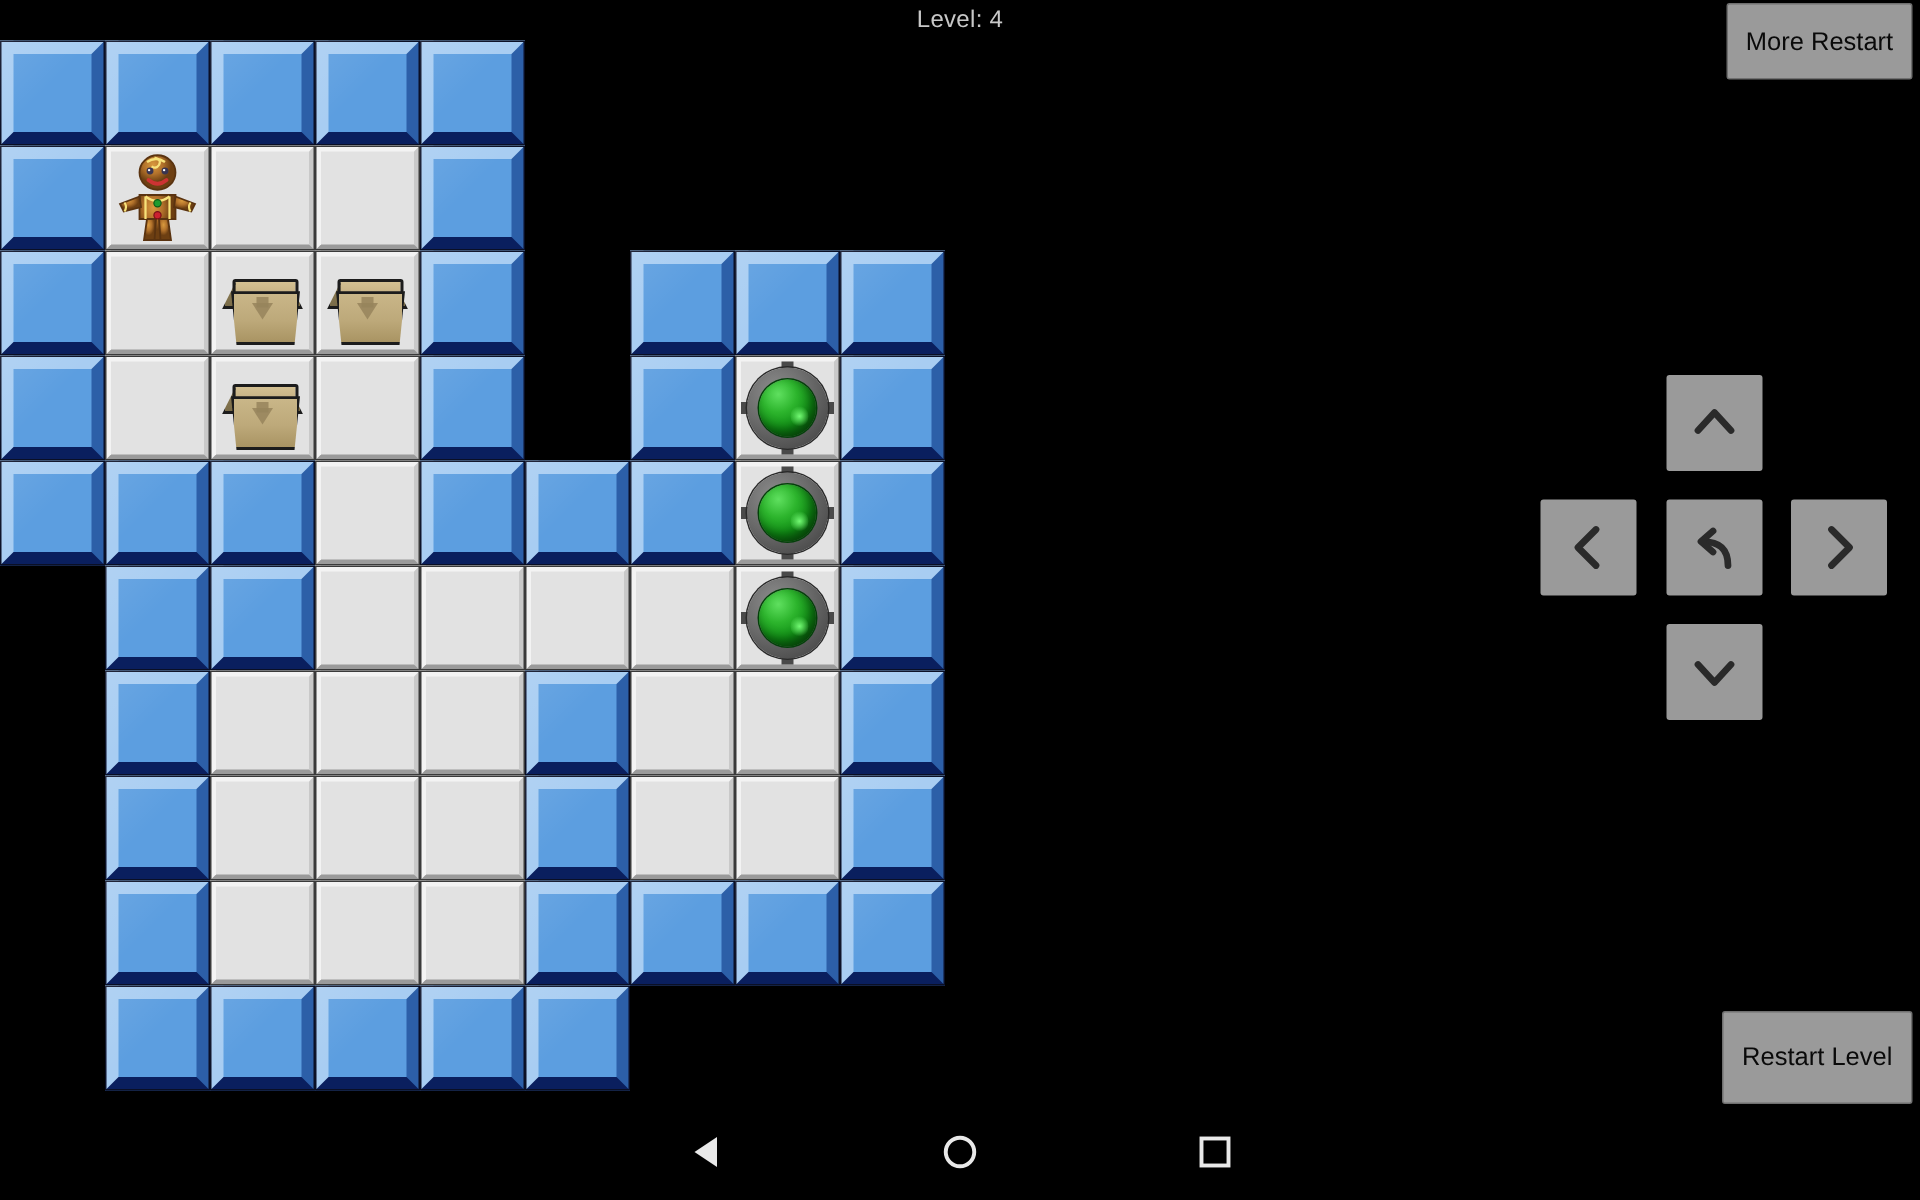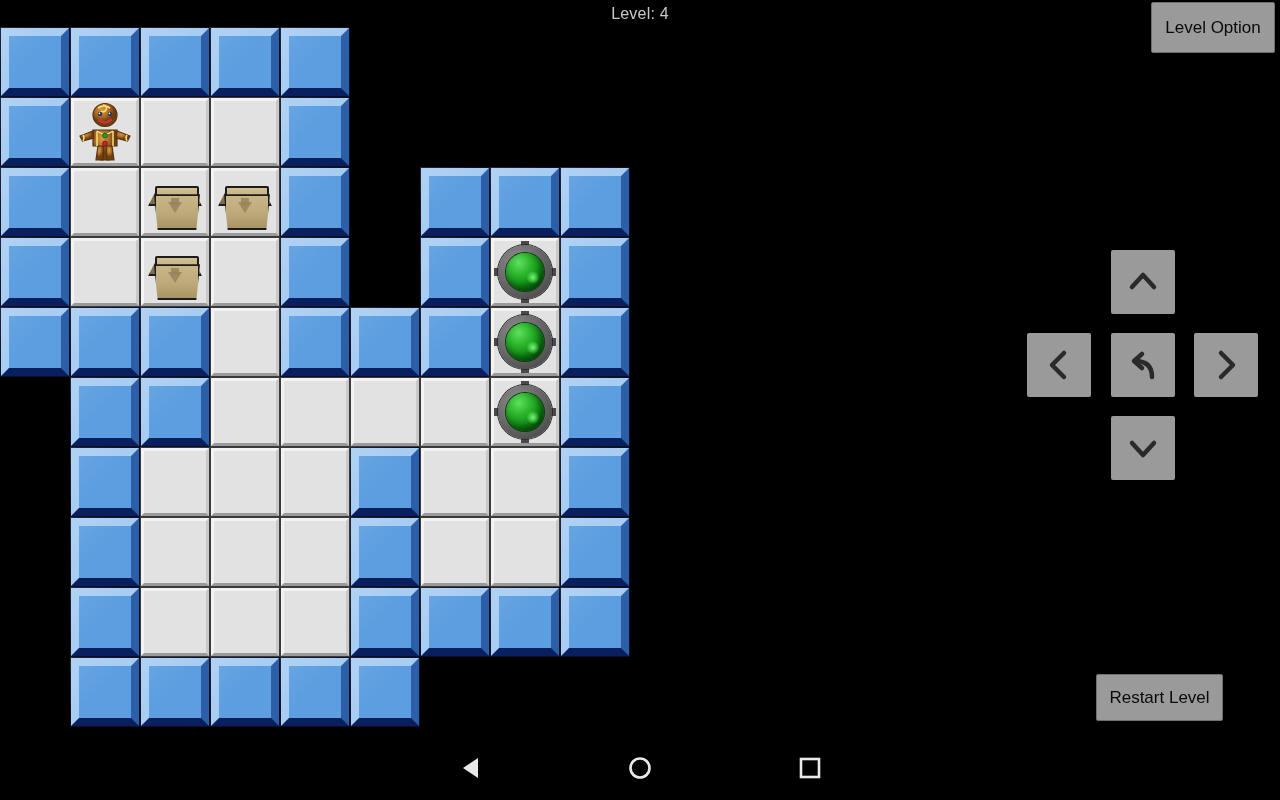--- a/index.html
+++ b/index.html
@@ -19,21 +19,21 @@
   }
 
   
   .gbtn{
     position:absolute;background:#9a9a9a;color:#0a0a0a;
     border:1px solid #6f6f6f;border-radius:2px;
     display:flex;align-items:center;justify-content:center;
     font-size:17px;box-sizing:border-box;user-select:none;
   }
   #more-option{left:1151px;top:2px;width:124px;height:51px;}
-  #restart-level{left:1096px;top:674px;width:127px;height:47px;}
+  #restart-level{left:1148px;top:674px;width:127px;height:62px;}
 
   
   #dpad{position:absolute;left:1027px;top:250px;width:232px;height:248px;}
   .dbtn{
     position:absolute;width:64px;height:64px;background:#9a9a9a;
     border-radius:2px;box-sizing:border-box;
     display:flex;align-items:center;justify-content:center;
   }
   #btn-up{left:84px;top:0;}
   #btn-left{left:0;top:83px;}
@@ -145,21 +145,21 @@
 
   
   .playerwrap{position:relative;width:100%;height:100%;}
   .gingy{position:absolute;left:50%;top:50%;transform:translate(-50%,-50%);width:64px;height:64px;}
 </style>
 </head>
 <body>
 
 <div id="level-label">Level: 4</div>
 
-<div class="gbtn" id="more-option">Level Option</div>
+<div class="gbtn" id="more-option">More Restart</div>
 <div class="gbtn" id="restart-level">Restart Level</div>
 
 <div id="board">
     <div class="cell wall" style="left: 0px; top: 0px;"></div>
     <div class="cell wall" style="left: 70px; top: 0px;"></div>
     <div class="cell wall" style="left: 140px; top: 0px;"></div>
     <div class="cell wall" style="left: 210px; top: 0px;"></div>
     <div class="cell wall" style="left: 280px; top: 0px;"></div>
     <div class="cell wall" style="left: 0px; top: 70px;"></div>
     <div class="cell floor" style="left: 70px; top: 70px;">

